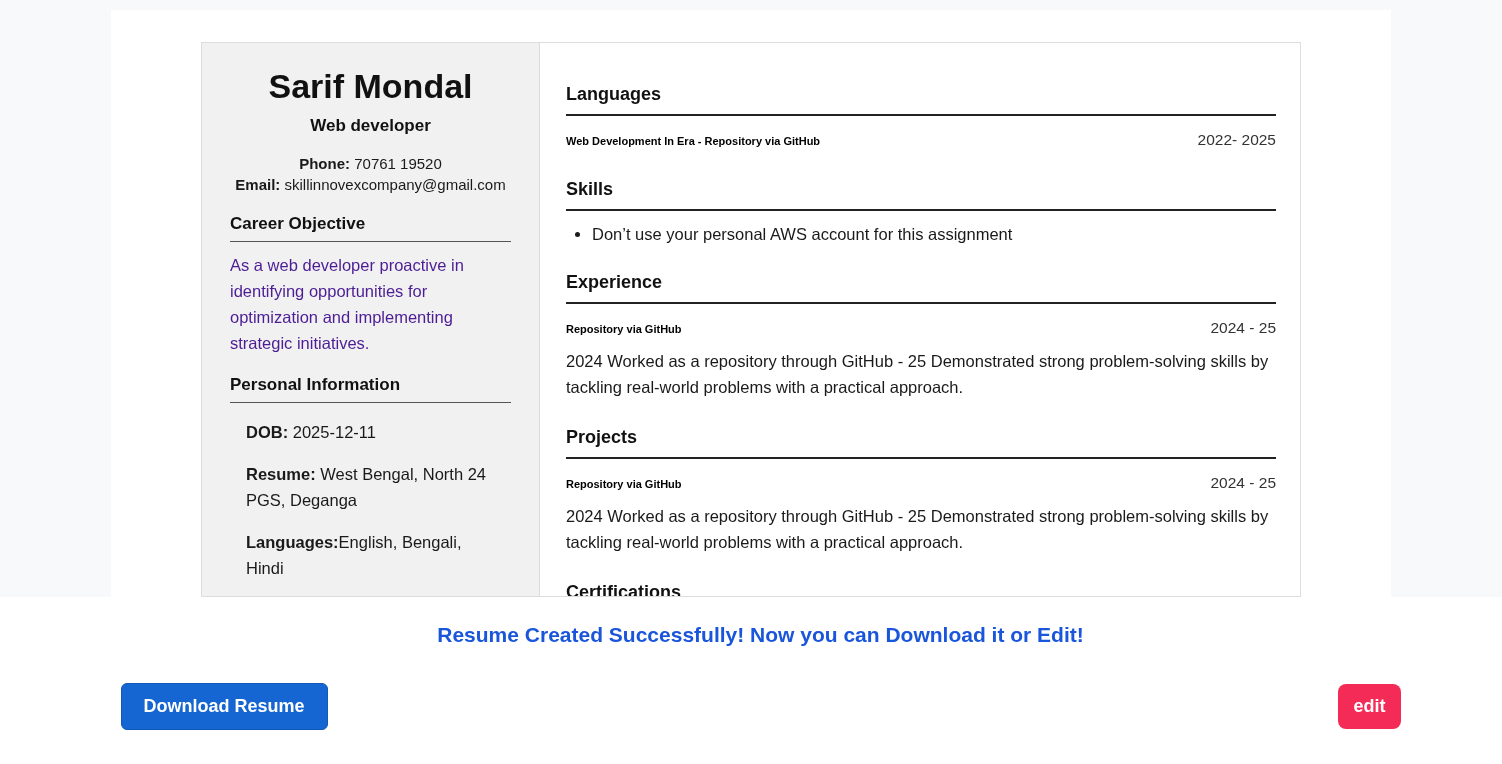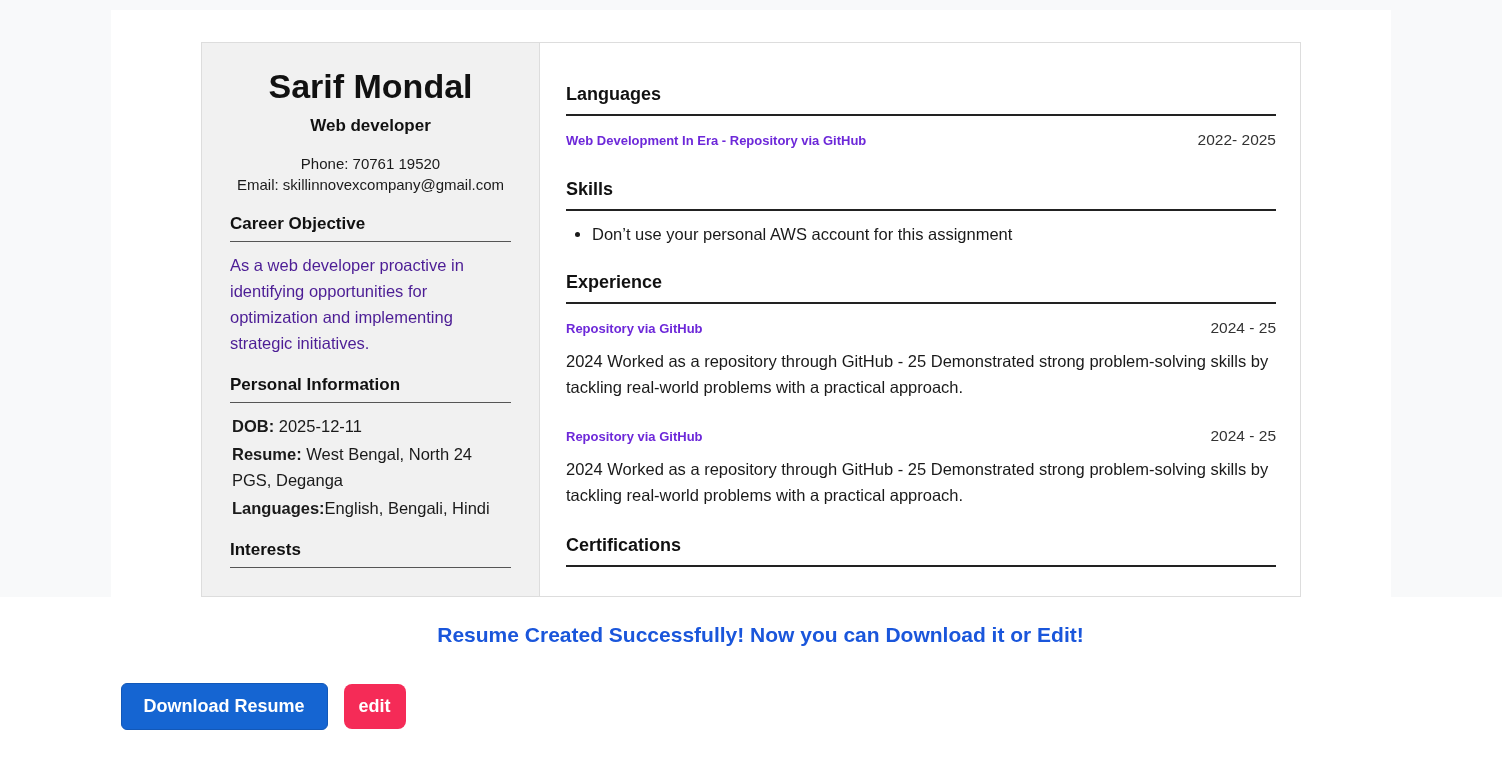--- a/index.html
+++ b/index.html
@@ -49,54 +49,54 @@
   }
   .job-title{
     margin-top:14px;text-align:center;
     font-size:17px;font-weight:bold;color:#111;
     line-height:22px;
   }
   .contact{margin-top:16px;text-align:center;}
   .contact-line{
     margin:0;font-size:15px;line-height:21px;color:#1a1a1a;
   }
-  .contact-line .lbl{font-weight:normal;}
+  .contact-line .lbl{font-weight:bold;}
   .email-value{overflow-wrap:anywhere;}
   .side-heading{
     margin:18px 0 0;
     font-size:17px;font-weight:bold;color:#111;
     padding-bottom:6px;border-bottom:1px solid #555;
     line-height:22px;
   }
   .side-text{
     margin:10px 0 0;
     font-size:16.5px;line-height:26px;color:#4c1d95;
   }
   .info-block{margin-top:10px;}
   .info-line{
-    margin:2px;font-size:16.5px;line-height:26px;color:#1a1a1a;
+    margin:16px;font-size:16.5px;line-height:26px;color:#1a1a1a;
   }
   .info-line .lbl{font-weight:bold;}
   
   .main{
     flex:1;
     padding:40px 24px 0 26px;
   }
   .msection{margin-bottom:26px;}
   .msection h2{
     margin:0;
     font-size:18px;font-weight:bold;color:#111;
     padding-bottom:9px;border-bottom:2px solid #222;
     line-height:22px;
   }
   .entry-row{
     margin-top:14px;
     display:flex;justify-content:space-between;align-items:baseline;
   }
-  .entry-title{font-size:13px;font-weight:bold;color:#6d28d9;line-height:22px;}
+  .entry-title{font-size:11px;font-weight:bold;color:#000000;line-height:22px;}
   .entry-sub{font-weight:bold;}
   .entry-date{font-size:15.5px;color:#333;font-weight:normal;white-space:nowrap;}
   .entry-desc{
     margin:8px 0 0;
     font-size:16.5px;line-height:26px;color:#1a1a1a;
   }
   .skill-list{
     margin:12px 0 0;padding-left:26px;
   }
   .skill-list li{
@@ -112,21 +112,21 @@
   .footer-inner{
     width:1280px;margin:0 auto;text-align:center;
   }
   .message{
     margin:0;
     font-size:21px;font-weight:bold;
     color:var(--message-text);
   }
   .actions{
     margin-top:36px;
-    display:flex;justify-content:flex-start;align-items:center;gap:16px;
+    display:flex;justify-content:space-between;align-items:center;gap:16px;
   }
   .btn{
     border:none;cursor:pointer;color:#fff;
     font-family:"Liberation Sans","DejaVu Sans",sans-serif;
     font-size:18px;font-weight:bold;
   }
   .btn-download{
     background:var(--download-button);
     padding:12px 22px;border-radius:6px;
     border:1px solid #1258b8;
@@ -184,20 +184,21 @@
       <div class="msection">
         <h2>Experience</h2>
         <div class="entry-row">
           <div class="entry-title">Repository via GitHub</div>
           <div class="entry-date">2024 - 25</div>
         </div>
         <p class="entry-desc">2024 Worked as a repository through GitHub - 25 Demonstrated strong problem-solving skills by tackling real-world problems with a practical approach.</p>
       </div>
 
       <div class="msection">
+        <h2>Projects</h2>
         <div class="entry-row">
           <div class="entry-title">Repository via GitHub</div>
           <div class="entry-date">2024 - 25</div>
         </div>
         <p class="entry-desc">2024 Worked as a repository through GitHub - 25 Demonstrated strong problem-solving skills by tackling real-world problems with a practical approach.</p>
       </div>
 
       <div class="msection">
         <h2>Certifications</h2>
       </div>

